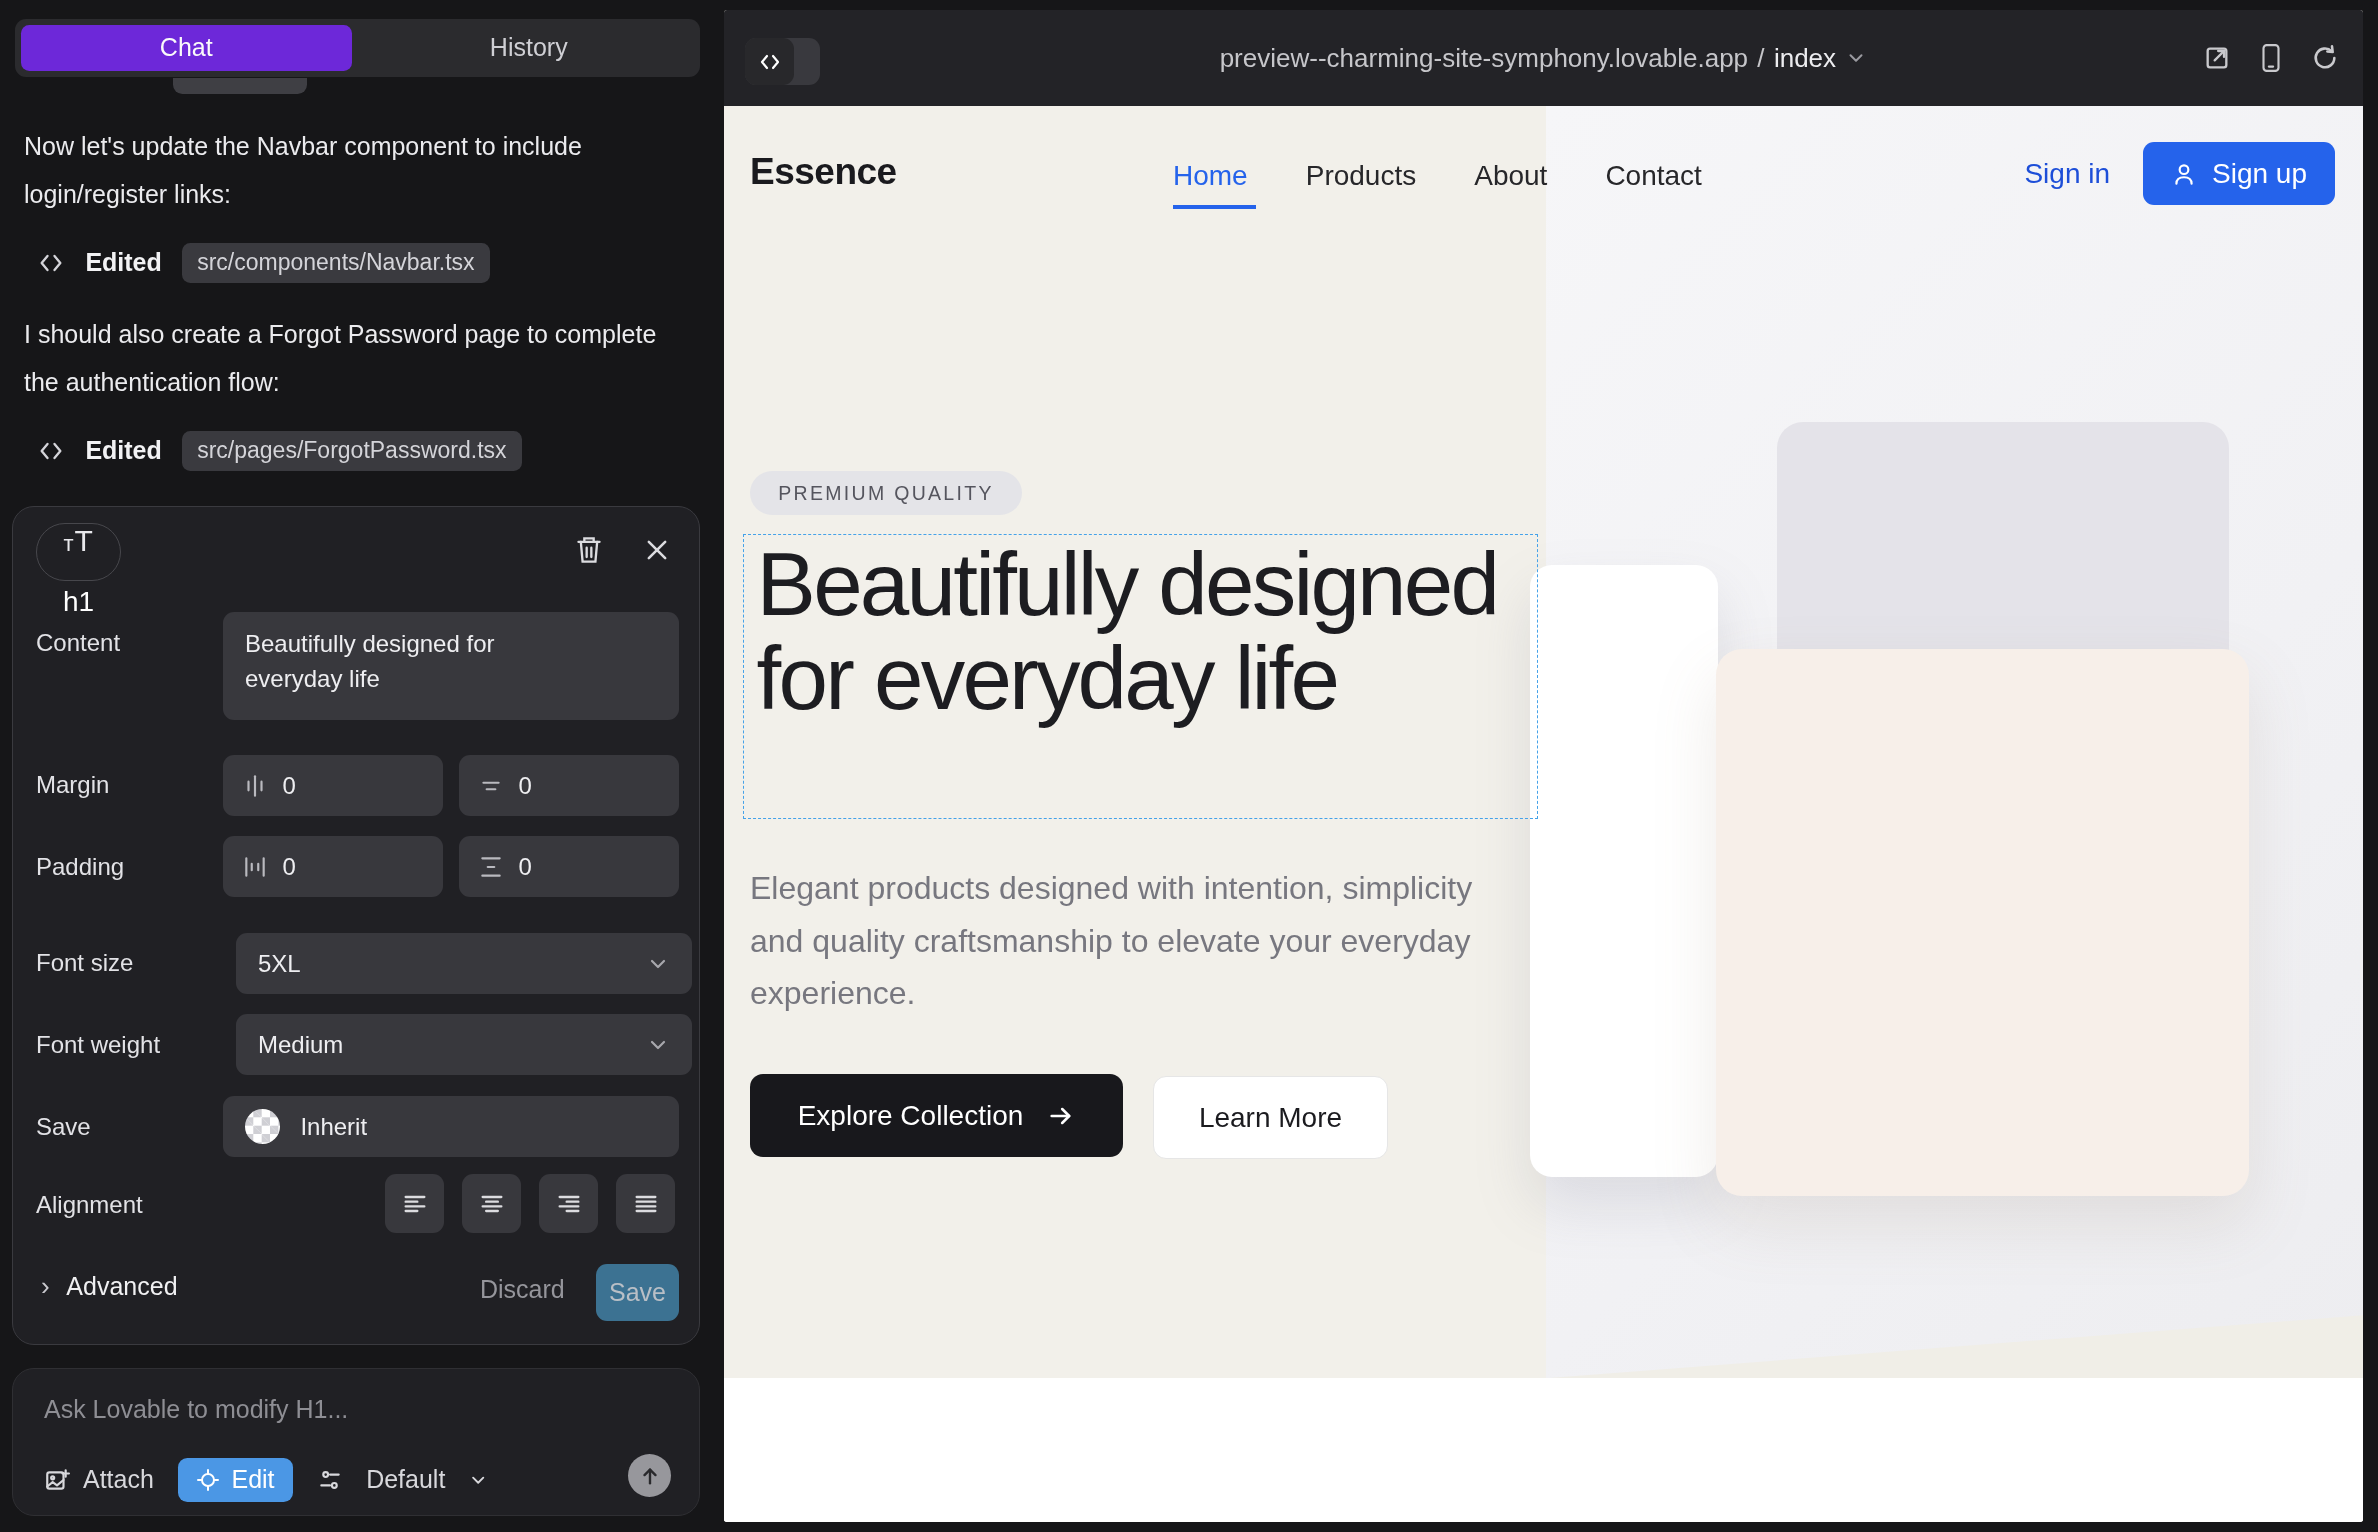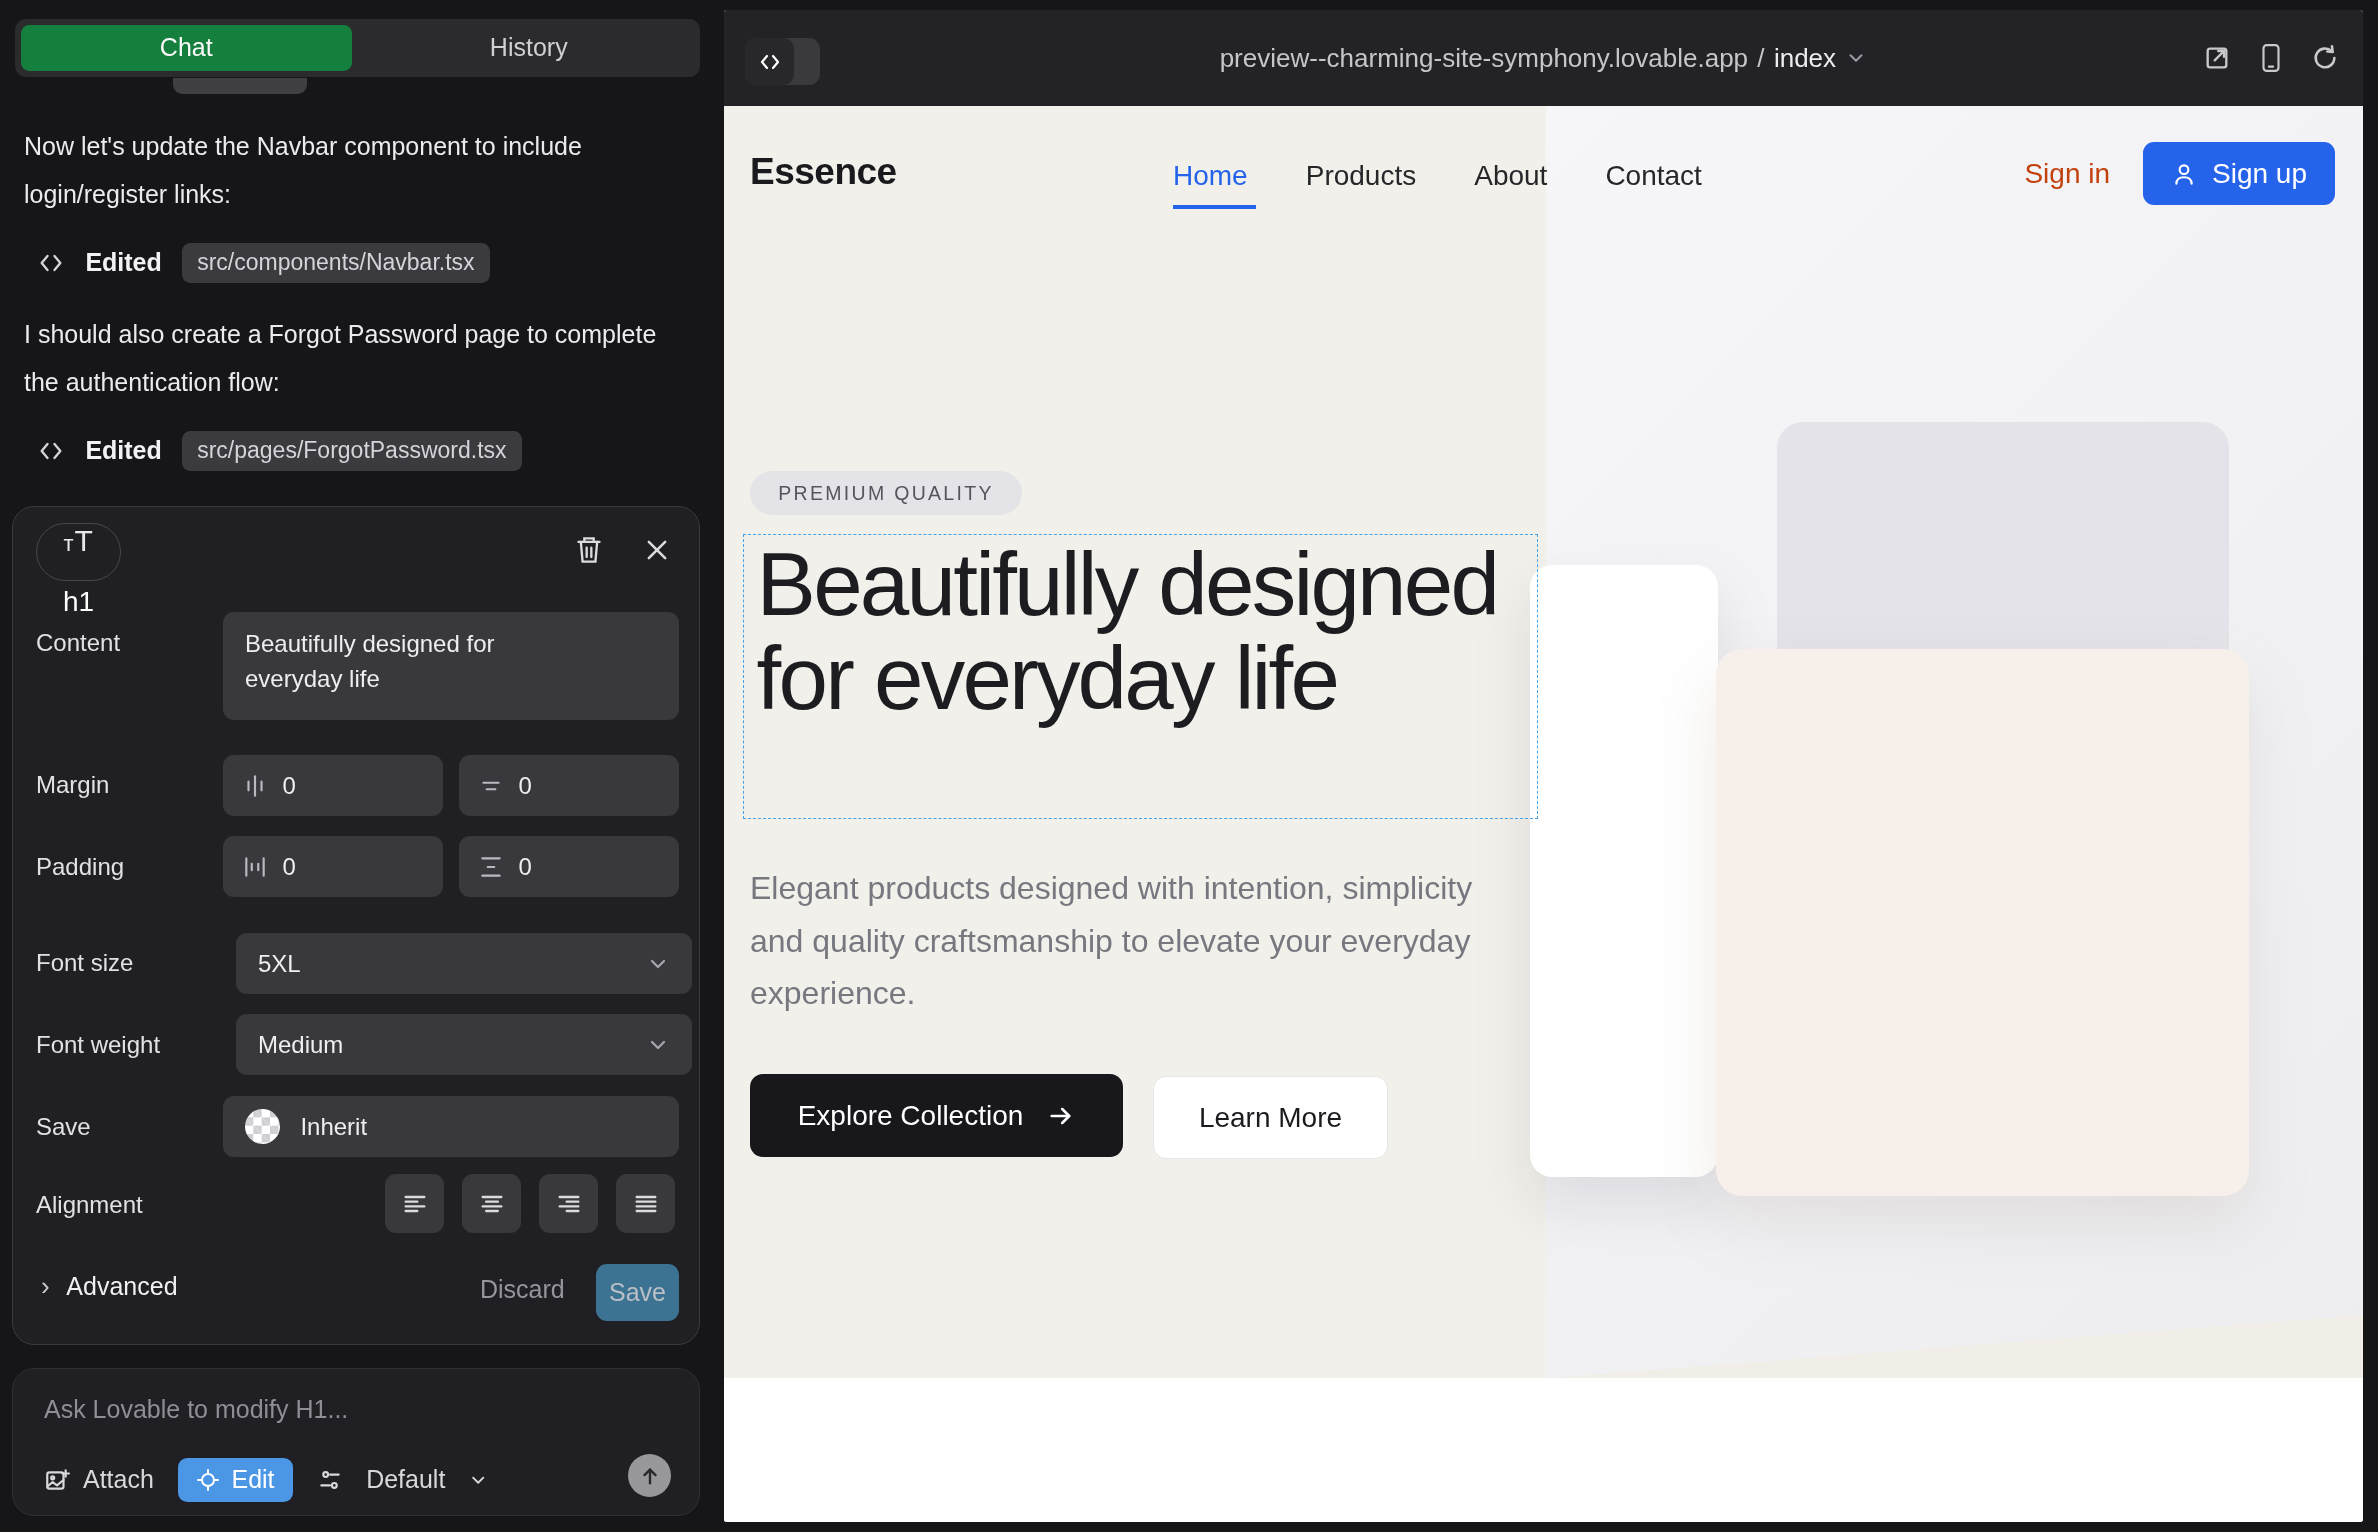--- a/index.html
+++ b/index.html
@@ -4,21 +4,21 @@
 <style>
   * { margin:0; padding:0; box-sizing:border-box; }
   html,body { width:2378px; height:1532px; overflow:hidden; background:#161618;
     font-family:"Liberation Sans", sans-serif; }
 
   
   .chat { position:absolute; left:0; top:0; width:724px; height:1532px; background:#161618; color:#ebebee; }
   .tabbar { position:absolute; left:15px; top:18.6px; width:685px; height:58px; background:#2b2b2e; border-radius:11px; display:flex; align-items:center; }
   .tab { flex:1; height:46px; margin:5.6px; display:flex; align-items:center; justify-content:center;
          font-size:25px; color:#cfcfd4; border-radius:8.3px; }
-  .tab.active { background:#15803d; color:#fafafa; }
+  .tab.active { background:#6d28d9; color:#fafafa; }
   .pill-remnant { position:absolute; left:173px; top:78px; width:134px; height:16px; background:#3f3f44; border-radius:0 0 9.3px 9.3px; }
   .msg { position:absolute; left:24px; font-size:25px; line-height:1.9; color:#ebebee; }
   .m1 { top:123px; max-width:575px; }
   .m2 { top:311px; max-width:649px; }
   .edited-row { position:absolute; left:37px; display:flex; align-items:center; gap:20.4px; height:43px; }
   .er1 { top:241px; } .er2 { top:429px; }
   .edited-label { font-size:25px; font-weight:700; color:#f2f2f4; }
   .file-chip { background:#3a3a3f; color:#d4d4d9; font-size:23px; padding:6.5px 15px; border-radius:8.3px; white-space:nowrap; }
   .icon { display:inline-flex; align-items:center; justify-content:center; }
   svg { display:block; }
@@ -83,21 +83,21 @@
                background:linear-gradient(135deg,#f6f6f8 0%,#f1f1f4 60%,#ededf0 100%); }
   .wedge { position:absolute; left:822px; top:1209px; width:817px; height:63px; background:#f0eee7;
            clip-path:polygon(0 100%, 100% 0, 100% 100%); }
   .white-strip { position:absolute; left:0; top:1272px; width:1639px; height:144px; background:#ffffff; }
 
   .logo { position:absolute; left:26px; top:45px; font-size:37px; font-weight:700; color:#1a1a1e; letter-spacing:-0.5px; }
   .nav { position:absolute; left:449px; top:54px; display:flex; gap:58px; font-size:28px; color:#27272a; }
   .nav-home { color:#2563eb; }
   .home-underline { position:absolute; left:449px; top:99px; width:83px; height:3.7px; background:#2563eb; }
   .auth { position:absolute; right:28px; top:36px; display:flex; align-items:center; gap:33px; }
-  .signin { font-size:28px; color:#c2410c; }
+  .signin { font-size:28px; color:#1d4ed8; }
   .signup { height:63px; padding:0 28px; background:#2563eb; color:#fff; font-size:28px; border-radius:11px;
             display:flex; align-items:center; gap:15px; }
 
   .badge { position:absolute; left:26px; top:365px; width:272px; height:44px; background:#e4e4e8; border-radius:927px;
            display:flex; align-items:center; justify-content:center; font-size:19.5px; letter-spacing:2.3px; color:#55555e; }
   .selection { position:absolute; left:18.6px; top:428px; width:795px; height:285px; border:1.9px dashed #45a2e9; }
   .hero-h1 { position:absolute; left:13px; top:1.9px; width:770px; font-size:89px; font-weight:500; color:#1d1d21;
              line-height:1.06; letter-spacing:-2.8px; }
   .hero-p { position:absolute; left:26px; top:756px; width:761px; font-size:32px; line-height:1.64; color:#77777f; }
   .cta-dark { position:absolute; left:26px; top:968px; width:373px; height:83px; background:#18181c; color:#fff;

